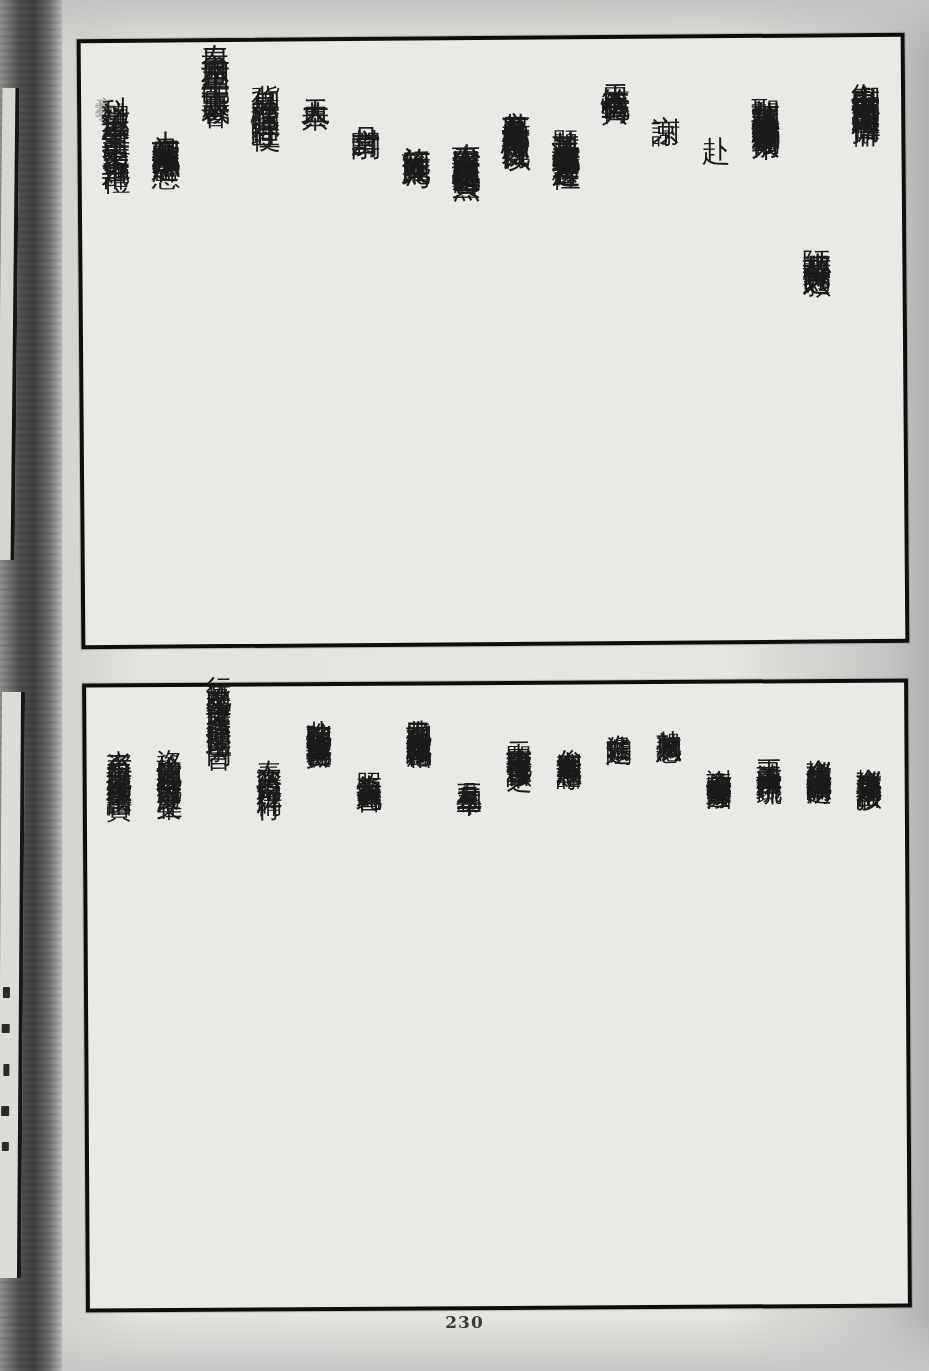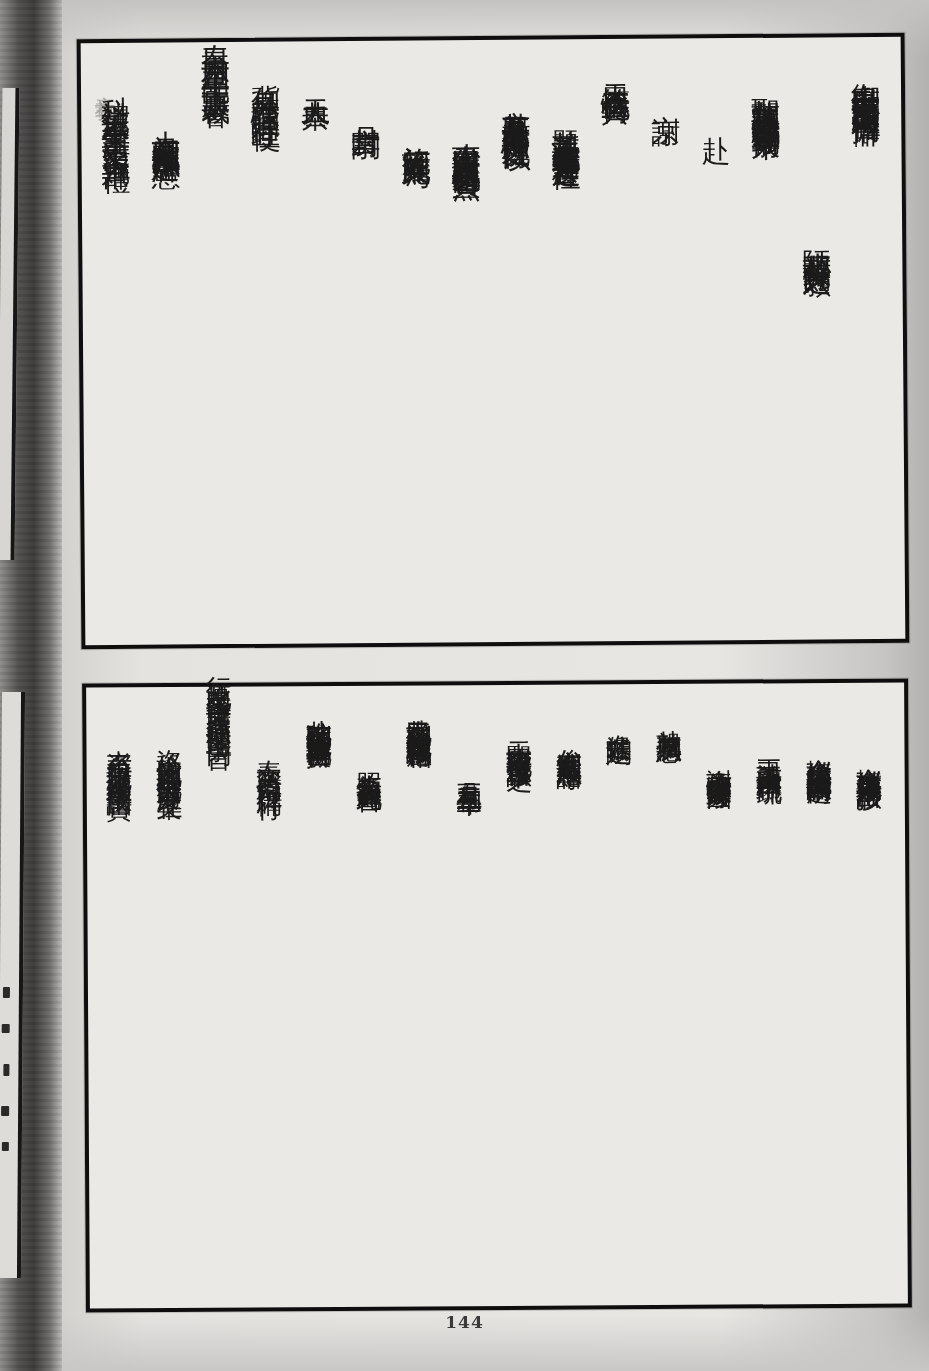--- a/index.html
+++ b/index.html
@@ -92,15 +92,15 @@
         <div class="col" style="padding-top: 27px;"><span>旨依議欽此欽遵抄出到部送司奉此　相應移</span></div>
         <div class="col" style="padding-top: 74px;"><span>咨為此合咨前去煩為查照</span></div>
         <div class="col" style="padding-top: 27px;"><span>旨内事理欽遵施行等因到部院准此　擬合就</span></div>
         <div class="col" style="padding-top: 82px; letter-spacing: -4px;"><span>行備牌行司備照咨文奉</span></div>
         <div class="col" style="padding-top: 30px; letter-spacing: -4px;"><span>旨内事理即便欽遵查照毋違等因奉此遵行</span></div>
         <div class="col" style="padding-top: 80px; letter-spacing: -3px;"><span>在案今准前因合就移覆為此備由移咨</span></div>
         <div class="col" style="padding-top: 80px; letter-spacing: -3px;"><span>貴國請依事理煩為查照施行須至咨者</span></div>
       </div>
   </div>
 
-  <div class="pageno">144</div>
+  <div class="pageno">230</div>
 
 </div>
 
 </body></html>

